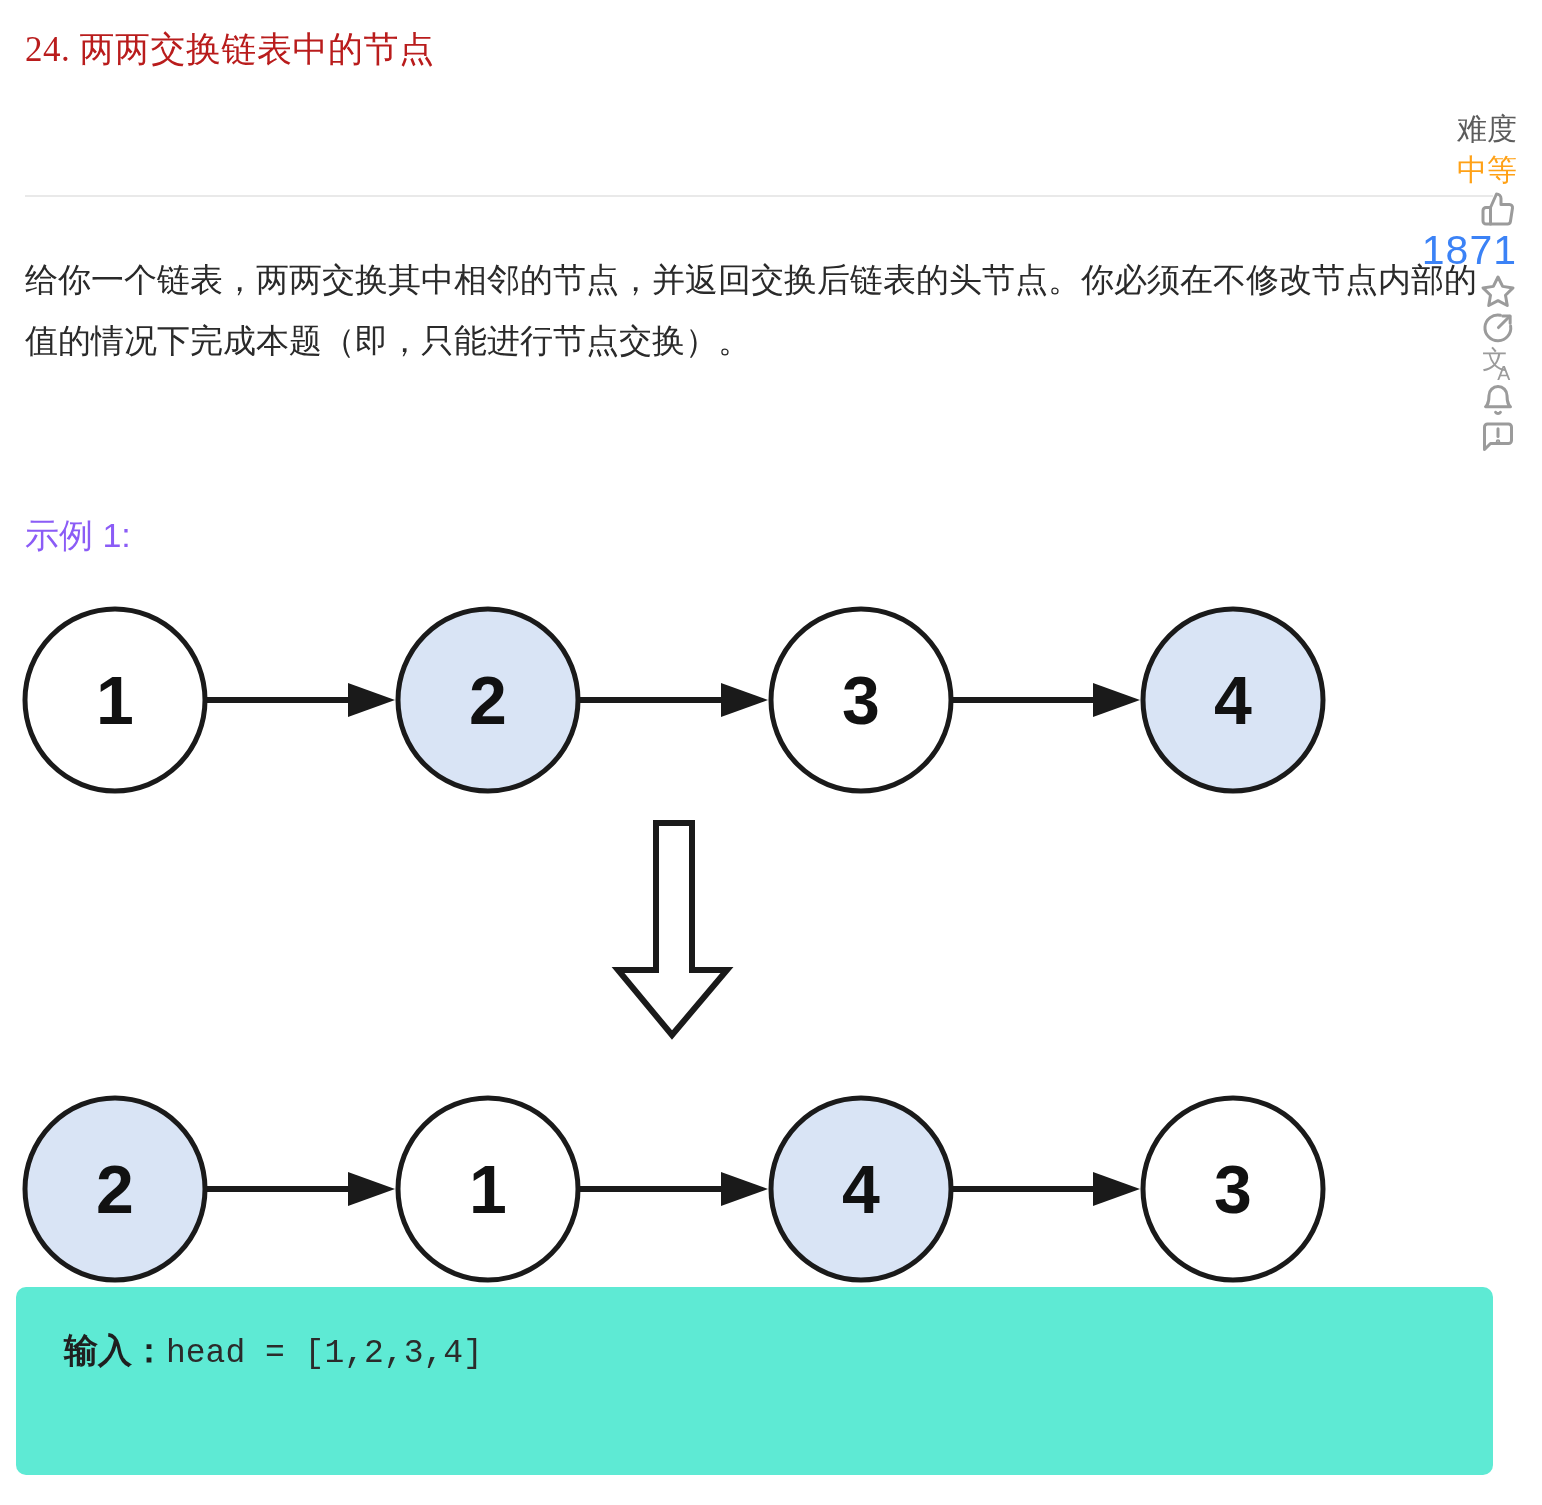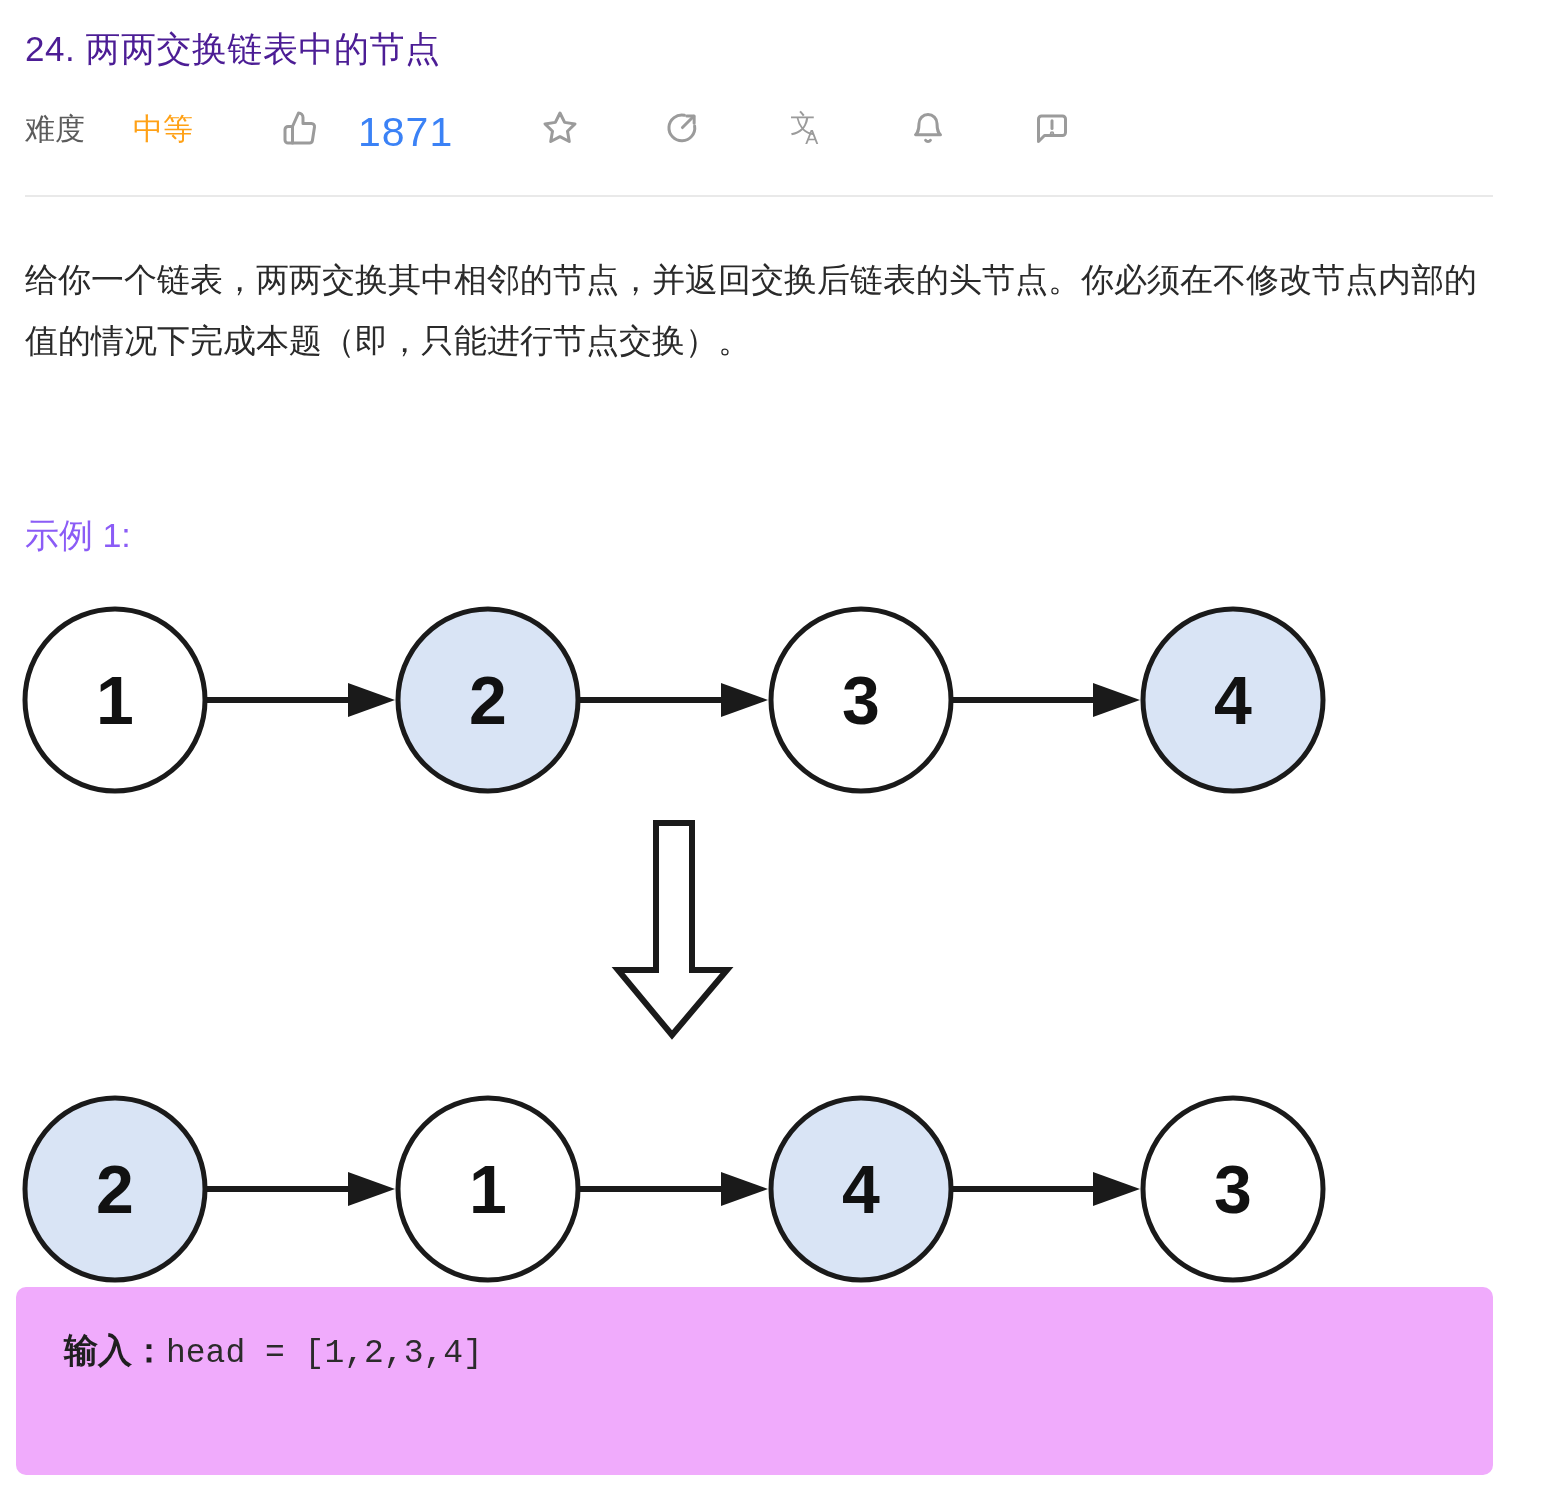--- a/index.html
+++ b/index.html
@@ -8,28 +8,30 @@
     width: 1542px; height: 1505px;
     font-family: "Liberation Sans", "DejaVu Sans", sans-serif;
     color: #262626;
     overflow: hidden;
     position: relative;
   }
   .page-title {
     margin: 26px 25px 0 25px;
     font-size: 35px;
     font-weight: 500;
-    color: #4c1d95;
+    color: #b91c1c;
     letter-spacing: 0.5px;
+    font-family: Liberation Serif, serif;
   }
   .meta-row {
     margin: 36px 25px 0 25px;
     display: flex;
-    align-items: flex-start;
+    align-items: flex-end;
     height: 44px;
+    flex-direction: column;
   }
   .difficulty-label { font-size: 30px; color: #5c5c5c; }
   .difficulty-value { font-size: 30px; color: #ffa116; margin-left: 48px; }
   .meta-icon { width: 38px; height: 38px; display: inline-flex; align-items: center; justify-content: center; }
   .meta-icon svg { width: 36px; height: 36px; stroke: #9b9b9b; fill: none; stroke-width: 2; stroke-linecap: round; stroke-linejoin: round; }
   .icon-thumbs { margin-left: 88px; }
   .likes-count { font-size: 41px; color: #3b82f6; margin-left: 39px; letter-spacing: 1px; }
   .icon-star { margin-left: 88px; }
   .icon-refresh { margin-left: 84px; }
   .icon-translate { margin-left: 86px; }
@@ -55,21 +57,21 @@
     font-weight: 400;
     color: #8b5cf6;
   }
   .diagram-wrap { margin-top: 36px; position: relative; z-index: 2; }
   .example-box {
     position: relative;
     z-index: 1;
     margin: -12px 49px 0 16px;
     width: 1477px;
     height: 188px;
-    background: #f0abfc;
+    background: #5eead4;
     border-radius: 10px;
     padding: 32px 0 0 48px;
   }
   .example-line { font-size: 34px; line-height: 62px; white-space: nowrap; }
   .io-label { font-weight: 700; color: #1f1f1f; }
   .io-value { font-family: "Liberation Mono", "DejaVu Sans Mono", monospace; font-size: 33px; color: #2b2b2b; }
 </style>
 </head>
 <body>
 

